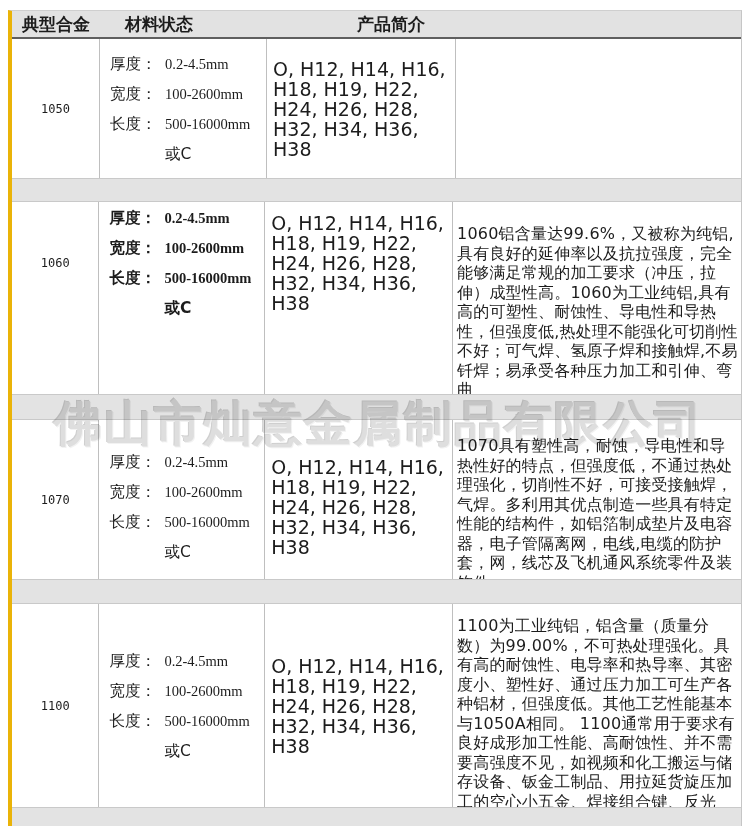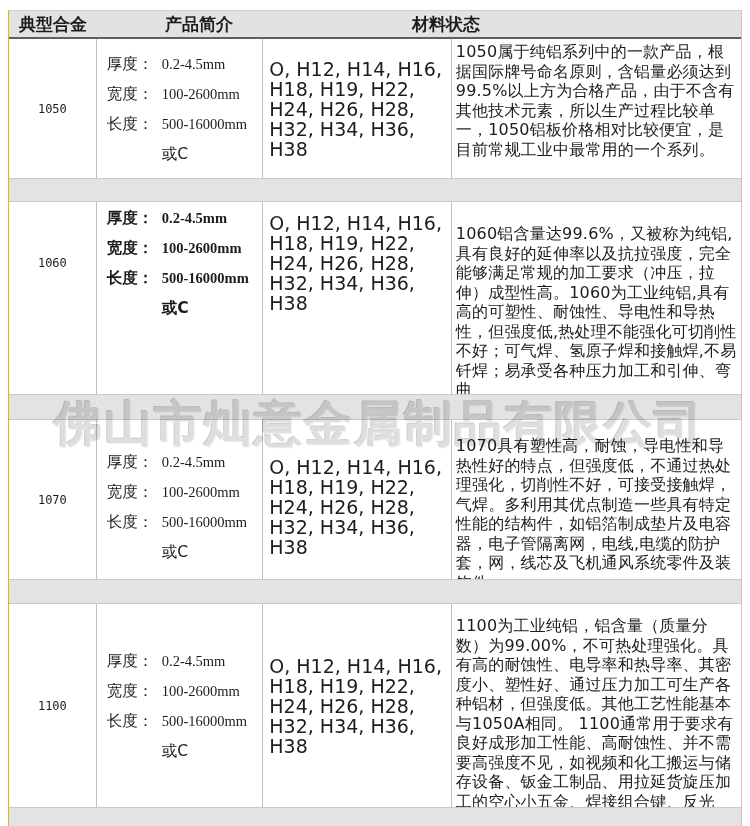--- a/index.html
+++ b/index.html
@@ -9,21 +9,21 @@
     font-family: "DejaVu Sans", sans-serif;
     color: #1c1c1c;
     overflow: hidden;
   }
   .page { position: relative; width: 750px; height: 826px; }
 
   .table {
     position: absolute;
     left: 8px; top: 10px;
     width: 734px;
-    border-left: 1px solid #eab308;
+    border-left: 4px solid #eab308;
     border-right: 1px solid #c6c6c6;
     border-top: 1px solid #cfcfcf;
   }
 
   
   .thead {
     display: flex;
     height: 28px;
     background: #e2e2e2;
     border-bottom: 2px solid #5f5f5f;
@@ -131,22 +131,22 @@
 </style>
 </head>
 <body>
 
 <div class="page">
 
   <div class="table">
 
     <div class="thead">
       <div class="th c1">典型合金</div>
+      <div class="th c3">材料状态</div>
       <div class="th c4">产品简介</div>
-      <div class="th c3">材料状态</div>
     </div>
 
     <div class="row row-1050">
       <div class="cell alloy">1050</div>
       <div class="cell spec">
         <div class="spec-line">
           <span class="spec-label">厚度：</span>
           <span class="spec-value">0.2-4.5mm</span>
         </div>
         <div class="spec-line">
@@ -156,21 +156,20 @@
         <div class="spec-line">
           <span class="spec-label">长度：</span>
           <span class="spec-value">500-16000mm</span>
         </div>
         <div class="spec-line">
           <span class="spec-label"></span>
           <span>或C</span>
         </div>
       </div>
       <div class="cell temper">O, H12, H14, H16, H18, H19, H22, H24, H26, H28, H32, H34, H36, H38</div>
-      <div class="cell desc">1050属于纯铝系列中的一款产品，根据国际牌号命名原则，含铝量必须达到99.5%以上方为合格产品，由于不含有其他技术元素，所以生产过程比较单一，1050铝板价格相对比较便宜，是目前常规工业中最常用的一个系列。</div>
     </div>
 
     <div class="sep s1"></div>
 
     <div class="row row-1060">
       <div class="cell alloy">1060</div>
       <div class="cell spec">
         <div class="spec-line">
           <span class="spec-label">厚度：</span>
           <span class="spec-value">0.2-4.5mm</span>

